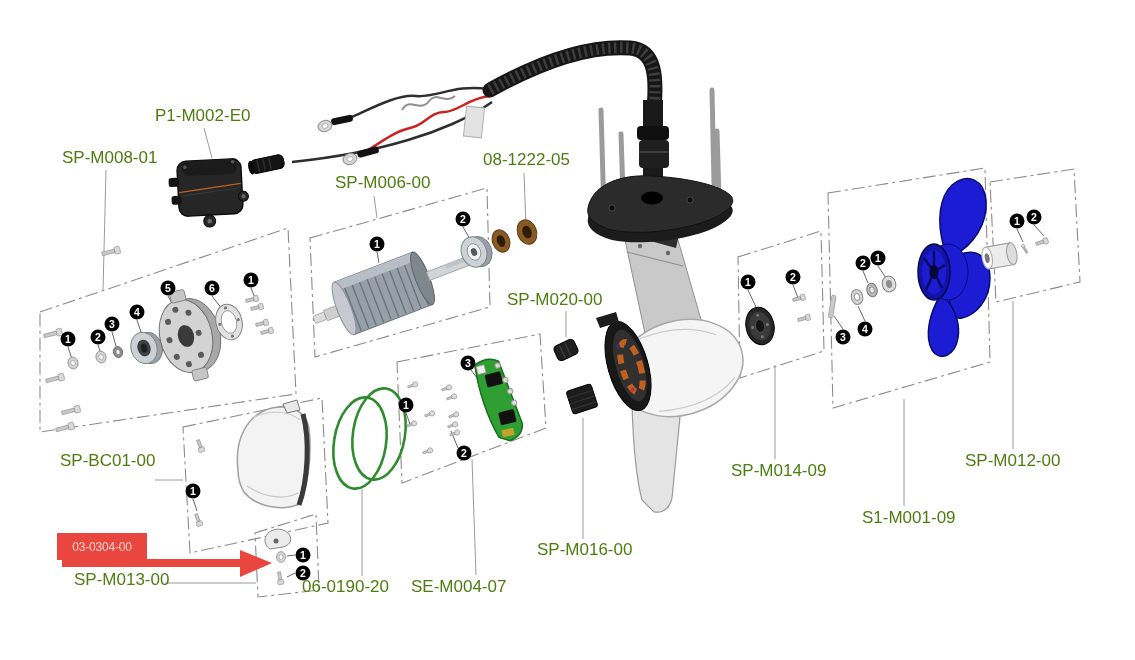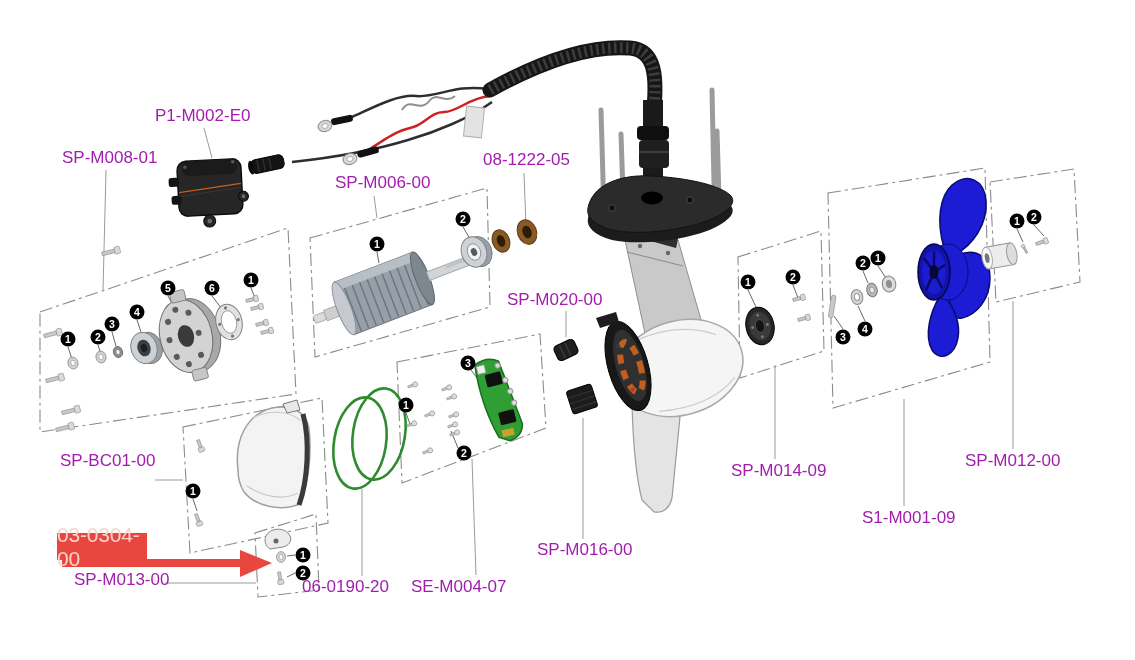--- a/index.html
+++ b/index.html
@@ -1,24 +1,24 @@
 <!DOCTYPE html>
 <html><head>
 <meta charset="utf-8">
 <style>
   html,body{margin:0;padding:0;background:#fff;}
   .canvas{position:relative;width:1135px;height:660px;background:#fff;overflow:hidden;
           font-family:"Liberation Sans",sans-serif;}
   .layer{position:absolute;left:0;top:0;}
-  .plabel{position:absolute;font-size:17px;color:#a21caf;white-space:nowrap;letter-spacing:0;}
+  .plabel{position:absolute;font-size:17px;color:#4d7c0f;white-space:nowrap;letter-spacing:0;}
   .badge{position:absolute;width:15px;height:15px;border-radius:50%;background:#000;color:#fff;
          font-size:10.5px;font-weight:bold;display:flex;align-items:center;justify-content:center;
          transform:translate(-50%,-50%);line-height:1;}
   .hl{position:absolute;left:57px;top:533px;width:90px;height:27px;background:#e8463e;color:#f8d3cb;
-      font-size:21px;display:flex;align-items:center;justify-content:center;letter-spacing:-0.2px;}
+      font-size:12px;display:flex;align-items:center;justify-content:center;letter-spacing:-0.2px;}
 </style>
 </head>
 <body>
 
 <div class="canvas">
 
 <svg class="layer" width="1135" height="660" viewBox="0 0 1135 660">
   <defs>
     <g id="boltL">
       <rect x="0" y="-1.8" width="13" height="3.6" fill="#c9c9c9" stroke="#8a8a8a" stroke-width="0.6"></rect>

